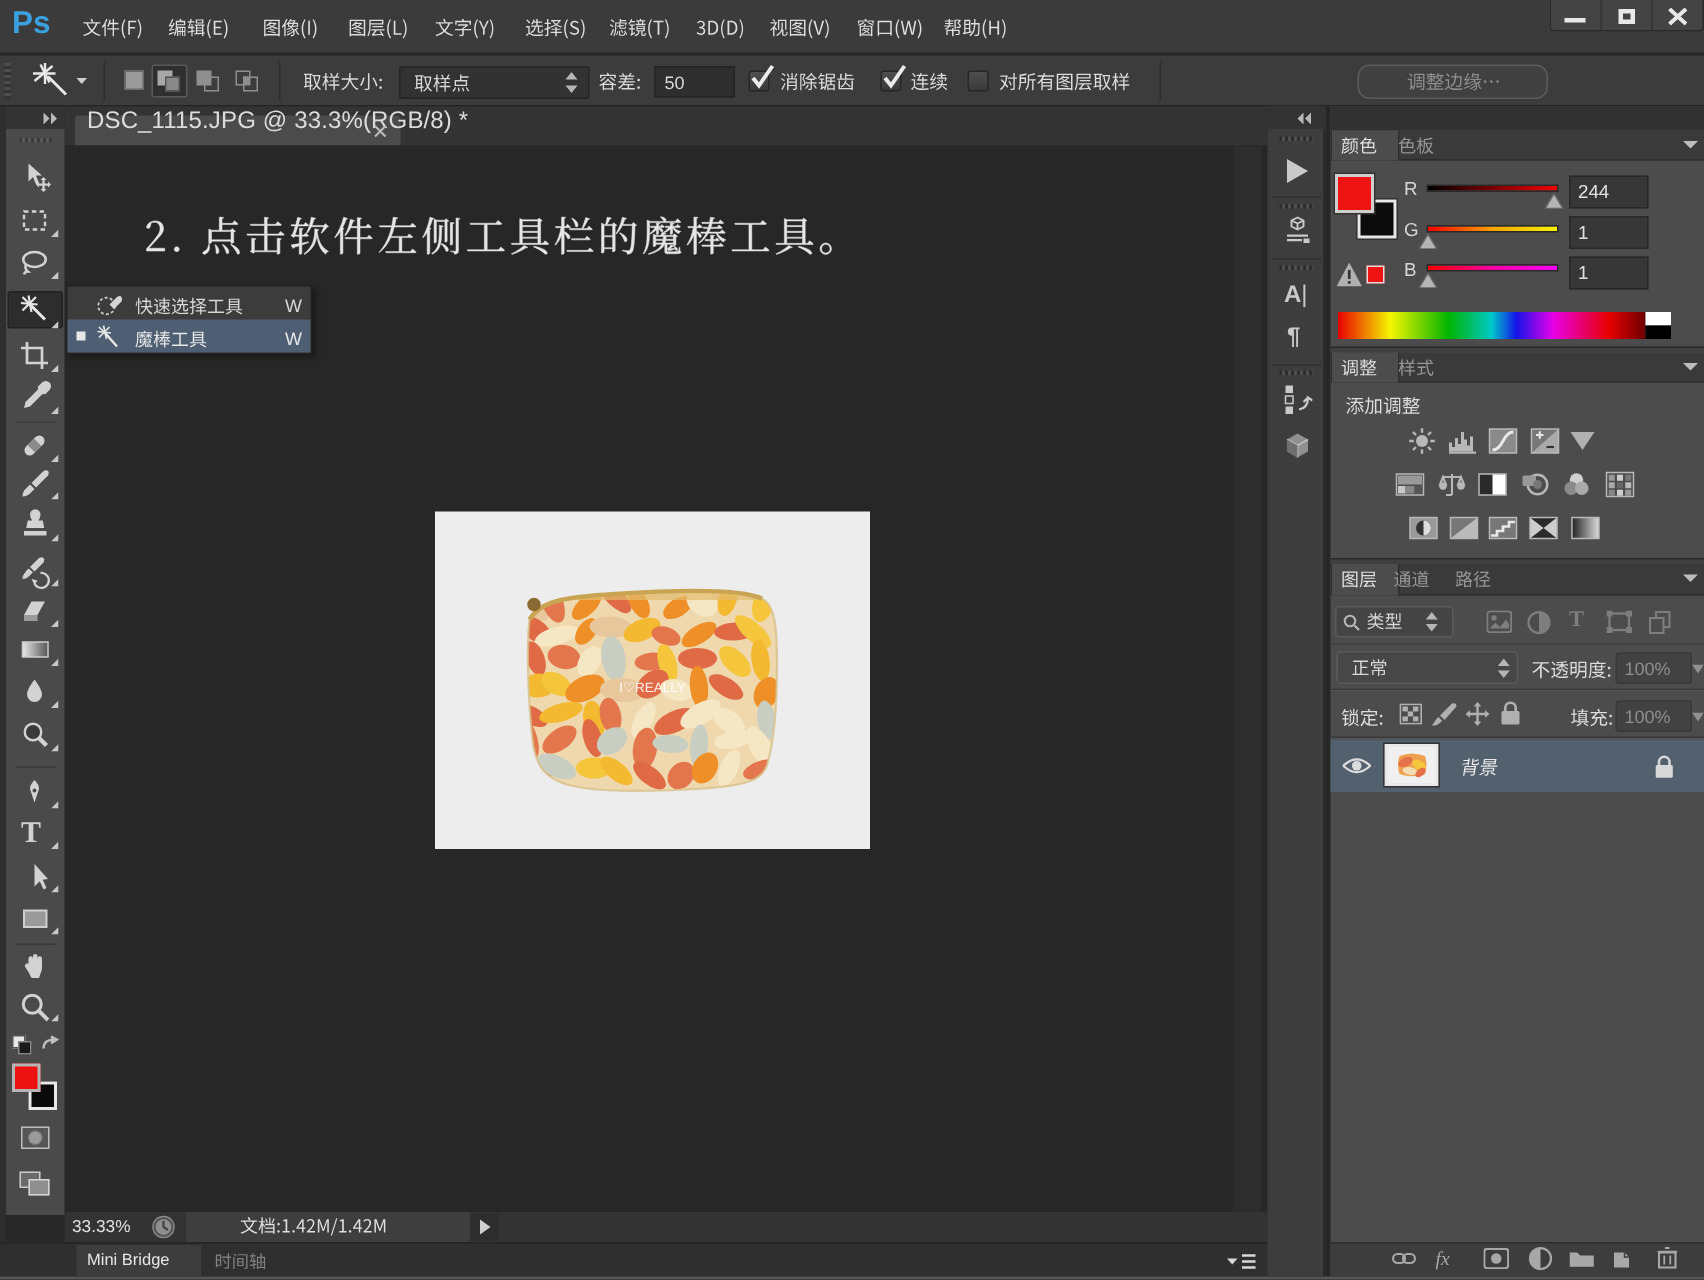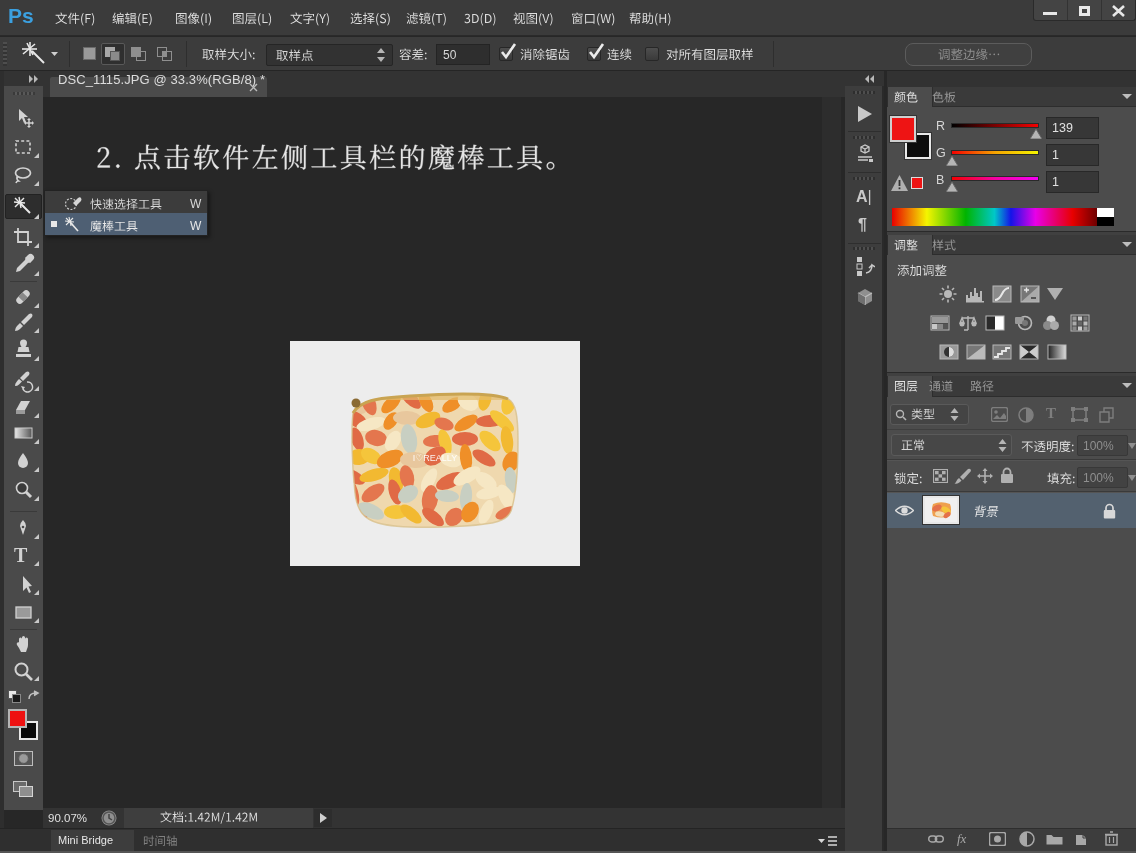--- a/index.html
+++ b/index.html
@@ -154,21 +154,21 @@
     </svg>
 <div class="abs" style="left:773px;top:41px;width:1px;height:26px;background:#2e2e2e"></div>
 <div class="abs" style="left:905px;top:43px;width:127px;height:23px;background:#404040;border:1px solid #5c5c5c;border-radius:8px"></div>
 <svg style="position:absolute;left:938px;top:45.9px;overflow:visible" width="65" height="19">
       <g transform="translate(0,13.1)">
         <path d="M1.3 -9.7C2.0 -9.1 2.8 -8.2 3.2 -7.7L3.9 -8.3C3.5 -8.9 2.6 -9.7 1.9 -10.2ZM0.5 -6.6V-5.7H2.3V-1.3C2.3 -0.7 1.9 -0.2 1.6 0.0C1.8 0.2 2.1 0.5 2.2 0.7C2.4 0.4 2.7 0.2 4.3 -1.1C4.1 -0.6 3.9 0.0 3.5 0.5C3.7 0.6 4.1 0.9 4.2 1.0C5.5 -0.7 5.6 -3.4 5.6 -5.3V-9.1H10.7V-0.1C10.7 0.1 10.6 0.1 10.5 0.1C10.3 0.1 9.7 0.1 9.0 0.1C9.2 0.3 9.3 0.7 9.3 1.0C10.2 1.0 10.8 1.0 11.1 0.8C11.4 0.7 11.6 0.4 11.6 -0.1V-9.9H4.8V-5.3C4.8 -4.1 4.8 -2.7 4.4 -1.4C4.3 -1.6 4.2 -1.9 4.1 -2.1L3.2 -1.4V-6.6ZM7.8 -8.7V-7.7H6.4V-7.0H7.8V-5.7H6.1V-5.0H10.2V-5.7H8.5V-7.0H9.9V-7.7H8.5V-8.7ZM6.4 -3.9V-0.4H7.1V-1.0H9.8V-3.9ZM7.1 -3.2H9.0V-1.7H7.1Z M15.2 -2.2V-0.1H13.1V0.7H24.4V-0.1H19.2V-1.2H22.8V-1.9H19.2V-2.9H23.6V-3.7H13.9V-2.9H18.3V-0.1H16.1V-2.2ZM13.6 -8.4V-6.2H15.4C14.8 -5.5 13.8 -4.9 13.0 -4.5C13.2 -4.4 13.4 -4.1 13.5 -3.9C14.3 -4.2 15.1 -4.9 15.7 -5.5V-4.0H16.5V-5.6C17.1 -5.3 17.8 -4.9 18.2 -4.5L18.6 -5.1C18.2 -5.4 17.5 -5.9 16.9 -6.2L16.5 -5.7V-6.2H18.6V-8.4H16.5V-9.0H18.9V-9.7H16.5V-10.5H15.7V-9.7H13.2V-9.0H15.7V-8.4ZM14.3 -7.7H15.7V-6.8H14.3ZM16.5 -7.7H17.8V-6.8H16.5ZM20.5 -8.3H22.7C22.5 -7.6 22.1 -7.0 21.7 -6.4C21.2 -7.0 20.8 -7.7 20.5 -8.3ZM20.5 -10.5C20.1 -9.2 19.5 -8.1 18.7 -7.3C18.9 -7.2 19.2 -6.8 19.3 -6.7C19.6 -6.9 19.8 -7.2 20.1 -7.6C20.3 -7.0 20.7 -6.4 21.1 -5.9C20.5 -5.3 19.7 -4.9 18.7 -4.6C18.9 -4.4 19.1 -4.0 19.2 -3.9C20.2 -4.2 21.0 -4.7 21.7 -5.3C22.3 -4.7 23.1 -4.2 24.0 -3.8C24.1 -4.1 24.4 -4.4 24.5 -4.6C23.6 -4.9 22.9 -5.3 22.3 -5.8C22.9 -6.5 23.3 -7.3 23.6 -8.3H24.4V-9.1H20.9C21.1 -9.5 21.2 -9.9 21.3 -10.3Z M26.0 -9.8C26.7 -9.2 27.6 -8.2 27.9 -7.7L28.7 -8.2C28.3 -8.8 27.4 -9.7 26.8 -10.3ZM31.9 -10.3C31.9 -9.6 31.9 -8.9 31.9 -8.3H29.3V-7.4H31.8C31.6 -5.0 30.9 -3.0 28.9 -1.8C29.2 -1.6 29.4 -1.3 29.6 -1.1C31.8 -2.5 32.5 -4.7 32.8 -7.4H35.5C35.4 -3.9 35.2 -2.5 34.9 -2.1C34.8 -2.0 34.6 -2.0 34.4 -2.0C34.1 -2.0 33.4 -2.0 32.7 -2.1C32.8 -1.8 33.0 -1.4 33.0 -1.1C33.7 -1.1 34.4 -1.0 34.8 -1.1C35.2 -1.1 35.5 -1.2 35.7 -1.5C36.1 -2.1 36.3 -3.6 36.5 -7.8C36.5 -7.9 36.5 -8.3 36.5 -8.3H32.8C32.9 -8.9 32.9 -9.6 32.9 -10.3ZM28.1 -6.3H25.5V-5.3H27.2V-1.5C26.6 -1.2 26.0 -0.6 25.3 0.1L26.0 1.0C26.6 0.2 27.2 -0.7 27.6 -0.7C27.9 -0.7 28.3 -0.2 28.8 0.2C29.7 0.7 30.8 0.9 32.4 0.9C33.7 0.9 36.0 0.8 36.9 0.7C36.9 0.4 37.0 -0.1 37.2 -0.3C35.9 -0.2 34.0 -0.1 32.5 -0.1C31.0 -0.1 29.9 -0.2 29.1 -0.7C28.6 -1.0 28.3 -1.2 28.1 -1.4Z M38.1 -0.7 38.3 0.2C39.4 -0.2 40.8 -0.8 42.1 -1.4L41.9 -2.1C40.5 -1.6 39.0 -1.0 38.1 -0.7ZM43.7 -10.5C43.5 -9.5 43.2 -8.2 42.9 -7.4H46.9L46.7 -6.5H42.1V-5.8H45.0C44.1 -5.2 43.0 -4.7 41.9 -4.3C42.1 -4.2 42.4 -3.9 42.5 -3.7C43.1 -4.0 43.8 -4.3 44.5 -4.7C44.8 -4.5 45.0 -4.2 45.1 -4.0C44.4 -3.4 43.2 -2.8 42.2 -2.5C42.4 -2.3 42.6 -2.0 42.7 -1.8C43.6 -2.2 44.7 -2.8 45.5 -3.4C45.6 -3.1 45.7 -2.9 45.8 -2.6C45.0 -1.7 43.3 -0.7 42.0 -0.3C42.2 -0.1 42.4 0.2 42.5 0.4C43.7 -0.1 45.0 -0.9 46.0 -1.8C46.1 -1.0 45.9 -0.3 45.6 -0.0C45.5 0.2 45.3 0.2 45.0 0.2C44.8 0.2 44.5 0.2 44.1 0.2C44.3 0.4 44.4 0.8 44.4 1.0C44.7 1.0 45.0 1.0 45.2 1.0C45.6 1.0 45.9 0.9 46.2 0.6C46.9 0.1 47.1 -1.6 46.5 -3.1L47.2 -3.5C47.5 -1.9 48.1 -0.4 48.9 0.4C49.1 0.2 49.4 -0.2 49.5 -0.3C48.7 -1.0 48.2 -2.3 47.9 -3.8C48.4 -4.0 48.8 -4.3 49.2 -4.6L48.6 -5.2C48.0 -4.7 47.0 -4.2 46.2 -3.8C45.9 -4.2 45.6 -4.7 45.1 -5.1C45.5 -5.3 45.8 -5.5 46.1 -5.8H49.5V-6.5H47.5C47.7 -7.5 48.0 -8.7 48.1 -9.7L47.5 -9.8L47.4 -9.7H44.4L44.6 -10.4ZM47.2 -9.0 47.0 -8.0H44.0L44.2 -9.0ZM38.3 -5.3C38.5 -5.4 38.8 -5.5 40.2 -5.6C39.7 -4.8 39.2 -4.1 39.0 -3.9C38.6 -3.4 38.4 -3.1 38.1 -3.1C38.2 -2.9 38.4 -2.4 38.4 -2.3C38.6 -2.4 39.0 -2.6 41.9 -3.4C41.8 -3.5 41.8 -3.9 41.8 -4.1L39.7 -3.6C40.6 -4.7 41.5 -6.1 42.2 -7.4L41.5 -7.8C41.2 -7.3 41.0 -6.9 40.8 -6.5L39.2 -6.3C40.0 -7.4 40.8 -8.7 41.3 -10.1L40.5 -10.4C40.0 -8.9 39.0 -7.3 38.8 -6.9C38.5 -6.4 38.2 -6.2 38.0 -6.1C38.1 -5.9 38.3 -5.5 38.3 -5.3Z M52.1 -5.6C51.6 -5.6 51.3 -5.2 51.3 -4.8C51.3 -4.3 51.6 -3.9 52.1 -3.9C52.5 -3.9 52.9 -4.3 52.9 -4.8C52.9 -5.2 52.5 -5.6 52.1 -5.6ZM56.2 -5.6C55.8 -5.6 55.4 -5.2 55.4 -4.8C55.4 -4.3 55.8 -3.9 56.2 -3.9C56.7 -3.9 57.1 -4.3 57.1 -4.8C57.1 -5.2 56.7 -5.6 56.2 -5.6ZM60.4 -5.6C60.0 -5.6 59.6 -5.2 59.6 -4.8C59.6 -4.3 60.0 -3.9 60.4 -3.9C60.9 -3.9 61.2 -4.3 61.2 -4.8C61.2 -5.2 60.9 -5.6 60.4 -5.6Z" fill="#8f8f8f"></path>
       </g>
     </svg>
 <div class="abs" style="left:43px;top:71px;width:802px;height:26px;background:#333333"></div>
 <div class="abs" style="left:50px;top:77px;width:217px;height:20px;background:#4b4b4b;border-radius:2px 2px 0 0"></div>
-<div class="abs" style="left:58px;top:72px;font-size:13px;color:#dcdcdc;letter-spacing:0.1px">DSC_1115.JPG @ 33.3%(RGB/8) *</div>
+<div class="abs" style="left:58px;top:72px;font-size:16px;color:#dcdcdc;letter-spacing:0.1px">DSC_1115.JPG @ 33.3%(RGB/8) *</div>
 <svg class="abs" style="left:249px;top:83px" width="9" height="9">
       <path d="M1 1 L8 8 M8 1 L1 8" stroke="#bdbdbd" stroke-width="1.4"></path>
     </svg>
 <div class="abs" style="left:43px;top:97px;width:802px;height:711px;background:#272727"></div>
 <div class="abs" style="left:822px;top:97px;width:19px;height:711px;background:#2d2d2d"></div>
 <div class="abs" style="left:823px;top:810px;width:18px;height:17px;background:#454545"></div>
 <svg style="position:absolute;left:96px;top:138.7px;overflow:visible" width="482" height="39">
       <g transform="translate(0,28.4)">
         <path d="M1.7 0.0H13.8V-1.9H3.2C4.9 -3.7 6.5 -5.5 7.2 -6.3C11.3 -10.5 13.0 -12.4 13.0 -14.9C13.0 -18.1 11.1 -20.1 7.5 -20.1C4.8 -20.1 2.2 -18.7 1.7 -15.9C1.9 -15.4 2.3 -15.1 2.8 -15.1C3.5 -15.1 3.9 -15.4 4.2 -16.5L4.8 -18.8C5.5 -19.1 6.2 -19.2 6.9 -19.2C9.3 -19.2 10.7 -17.7 10.7 -15.0C10.7 -12.6 9.5 -10.7 6.6 -7.3C5.3 -5.7 3.5 -3.6 1.7 -1.5Z M21.9 0.4C22.8 0.4 23.5 -0.4 23.5 -1.2C23.5 -2.2 22.8 -2.9 21.9 -2.9C20.9 -2.9 20.2 -2.2 20.2 -1.2C20.2 -0.4 20.9 0.4 21.9 0.4Z M43.0 -4.4C43.0 -2.1 41.5 -0.4 40.0 0.2C39.4 0.5 39.0 1.0 39.2 1.6C39.5 2.2 40.5 2.2 41.4 1.7C42.7 1.0 44.3 -0.9 43.5 -4.4ZM47.7 -4.3 47.3 -4.2C47.8 -2.7 48.2 -0.5 48.0 1.3C49.5 3.1 51.7 -0.6 47.7 -4.3ZM52.6 -4.4 52.2 -4.2C53.3 -2.8 54.7 -0.4 54.9 1.4C56.7 2.9 58.3 -1.2 52.6 -4.4ZM58.0 -4.5 57.7 -4.2C59.4 -2.8 61.6 -0.2 62.1 1.8C64.2 3.2 65.4 -1.5 58.0 -4.5ZM43.2 -13.9V-5.0H43.5C44.2 -5.0 45.0 -5.4 45.0 -5.6V-6.6H58.0V-5.2H58.3C58.9 -5.2 59.8 -5.6 59.8 -5.8V-12.7C60.4 -12.8 60.8 -13.0 61.0 -13.3L58.7 -15.0L57.8 -13.9H52.0V-17.7H62.0C62.3 -17.7 62.6 -17.8 62.7 -18.1C61.7 -19.0 60.3 -20.2 60.3 -20.2L59.0 -18.5H52.0V-21.6C52.7 -21.7 53.0 -22.0 53.1 -22.4L50.2 -22.7V-13.9H45.2L43.2 -14.7ZM45.0 -7.5V-13.1H58.0V-7.5Z M91.0 -13.1 89.6 -11.4H82.1V-17.1H91.0C91.3 -17.1 91.6 -17.2 91.7 -17.5C90.7 -18.4 89.1 -19.6 89.1 -19.6L87.7 -17.9H82.1V-21.5C82.7 -21.6 83.0 -21.9 83.0 -22.3L80.3 -22.6V-17.9H70.9L71.1 -17.1H80.3V-11.4H68.6L68.9 -10.6H80.3V-0.3H73.6V-7.5C74.3 -7.6 74.5 -7.9 74.6 -8.3L71.8 -8.6V-0.5C71.5 -0.3 71.1 -0.1 70.8 0.2L73.0 1.5L73.8 0.5H88.8V2.1H89.1C89.8 2.1 90.6 1.7 90.6 1.5V-7.5C91.2 -7.6 91.5 -7.9 91.6 -8.2L88.8 -8.6V-0.3H82.1V-10.6H92.8C93.2 -10.6 93.4 -10.7 93.5 -11.0C92.5 -11.9 91.0 -13.1 91.0 -13.1Z M105.0 -21.8 102.4 -22.5C102.2 -21.3 101.7 -19.5 101.2 -17.6H98.0L98.3 -16.8H100.9C100.3 -14.7 99.6 -12.6 99.0 -11.0C98.6 -10.9 98.2 -10.7 97.9 -10.6L99.7 -9.0L100.6 -9.9H103.5V-5.0C101.1 -4.6 99.2 -4.3 98.1 -4.1L99.3 -1.7C99.5 -1.8 99.7 -2.1 99.9 -2.4L103.5 -3.5V2.1H103.7C104.6 2.1 105.2 1.7 105.2 1.6V-4.1C107.0 -4.8 108.6 -5.3 109.8 -5.8L109.7 -6.2L105.2 -5.3V-9.9H109.0C109.3 -9.9 109.6 -10.0 109.7 -10.3C108.9 -11.1 107.7 -12.0 107.7 -12.0L106.6 -10.7H105.2V-14.3C105.8 -14.4 106.0 -14.7 106.1 -15.0L103.6 -15.3V-10.7H100.7C101.3 -12.4 102.0 -14.7 102.7 -16.8H109.1C109.5 -16.8 109.8 -17.0 109.8 -17.3C109.0 -18.0 107.7 -19.0 107.7 -19.0L106.5 -17.6H102.9C103.3 -19.0 103.7 -20.3 103.9 -21.3C104.6 -21.2 104.8 -21.5 105.0 -21.8ZM116.6 -14.2 113.9 -14.9C113.7 -8.7 113.1 -3.1 106.7 1.7L107.1 2.2C113.1 -1.5 114.7 -5.9 115.2 -10.4C115.9 -5.4 117.3 -0.7 121.2 2.1C121.3 1.0 121.9 0.6 122.8 0.5L122.9 0.1C117.7 -2.9 116.1 -7.7 115.5 -13.3L115.5 -13.6C116.2 -13.6 116.5 -13.9 116.6 -14.2ZM114.4 -21.9 111.5 -22.6C111.0 -18.7 109.8 -14.8 108.3 -12.2L108.8 -11.9C109.8 -13.1 110.8 -14.6 111.6 -16.3H119.9C119.4 -15.0 118.6 -13.2 118.1 -12.1L118.5 -11.9C119.6 -13.0 121.2 -14.8 122.1 -16.0C122.6 -16.0 122.9 -16.1 123.1 -16.3L121.0 -18.3L119.8 -17.1H112.0C112.5 -18.4 113.0 -19.8 113.4 -21.3C114.0 -21.3 114.3 -21.5 114.4 -21.9Z M142.2 -22.3V-16.4H138.1C138.6 -17.5 139.0 -18.6 139.4 -19.8C140.0 -19.8 140.3 -20.0 140.4 -20.3L137.6 -21.2C136.9 -17.1 135.5 -13.2 133.8 -10.6L134.2 -10.3C135.6 -11.7 136.8 -13.5 137.8 -15.6H142.2V-9.0H134.0L134.2 -8.2H142.2V2.1H142.6C143.3 2.1 144.0 1.7 144.0 1.4V-8.2H151.6C152.0 -8.2 152.3 -8.3 152.3 -8.6C151.5 -9.5 150.0 -10.6 150.0 -10.6L148.7 -9.0H144.0V-15.6H150.9C151.2 -15.6 151.5 -15.7 151.6 -16.0C150.7 -16.8 149.3 -18.0 149.3 -18.0L148.0 -16.4H144.0V-21.2C144.7 -21.4 144.9 -21.6 145.0 -22.0ZM133.1 -22.6C131.8 -17.5 129.4 -12.4 127.1 -9.1L127.5 -8.9C128.7 -10.0 129.8 -11.4 130.9 -13.1V2.1H131.2C131.8 2.1 132.6 1.6 132.6 1.5V-14.6C133.1 -14.7 133.3 -14.8 133.4 -15.1L132.3 -15.5C133.3 -17.3 134.1 -19.2 134.8 -21.2C135.4 -21.1 135.7 -21.4 135.8 -21.7Z M166.1 -22.6C165.9 -20.8 165.6 -18.8 165.2 -16.9H157.0L157.2 -16.1H165.0C163.6 -9.9 161.0 -3.7 156.6 0.7L156.9 1.0C160.5 -1.8 162.9 -5.5 164.7 -9.4L164.8 -9.0H170.1V0.3H161.1L161.4 1.1H180.8C181.1 1.1 181.4 0.9 181.5 0.6C180.5 -0.2 179.0 -1.4 179.0 -1.4L177.6 0.3H171.9V-9.0H178.5C178.9 -9.0 179.1 -9.1 179.2 -9.4C178.3 -10.3 176.8 -11.4 176.8 -11.4L175.5 -9.8H164.8C165.7 -11.9 166.4 -14.0 166.9 -16.1H180.6C181.0 -16.1 181.2 -16.2 181.3 -16.5C180.3 -17.4 178.8 -18.6 178.8 -18.6L177.5 -16.9H167.1C167.5 -18.5 167.8 -20.1 168.0 -21.6C168.9 -21.6 169.1 -21.8 169.2 -22.2Z M199.5 -16.6 196.9 -17.3C196.9 -6.9 197.0 -1.9 191.8 1.6L192.2 2.1C198.6 -1.2 198.3 -6.5 198.5 -16.1C199.1 -16.0 199.4 -16.3 199.5 -16.6ZM198.5 -5.0 198.1 -4.8C199.4 -3.6 201.0 -1.6 201.3 -0.1C203.2 1.3 204.5 -2.7 198.5 -5.0ZM193.4 -21.4V-5.4H193.6C194.4 -5.4 194.9 -5.8 194.9 -6.0V-19.8H200.6V-6.0H200.8C201.5 -6.0 202.1 -6.4 202.1 -6.5V-19.7C202.7 -19.7 203.0 -19.9 203.2 -20.1L201.3 -21.6L200.5 -20.6H195.2ZM210.6 -21.8 208.0 -22.1V-0.5C208.0 -0.1 207.8 0.1 207.4 0.1C206.9 0.1 204.4 -0.1 204.4 -0.1V0.3C205.5 0.4 206.1 0.6 206.5 0.9C206.8 1.2 207.0 1.6 207.0 2.1C209.3 1.9 209.6 1.0 209.6 -0.4V-21.1C210.3 -21.2 210.5 -21.4 210.6 -21.8ZM206.7 -18.9 204.2 -19.1V-4.0H204.5C205.1 -4.0 205.7 -4.4 205.7 -4.6V-18.2C206.4 -18.3 206.6 -18.5 206.7 -18.9ZM191.3 -15.2 190.2 -15.6C191.1 -17.4 191.8 -19.3 192.3 -21.3C192.9 -21.3 193.2 -21.5 193.3 -21.8L190.6 -22.6C189.6 -17.6 187.7 -12.4 185.7 -9.1L186.1 -8.9C187.1 -9.9 188.0 -11.2 188.8 -12.6V2.1H189.1C189.8 2.1 190.5 1.6 190.5 1.4V-14.7C191.0 -14.8 191.2 -14.9 191.3 -15.2Z M215.5 -0.9 215.8 -0.1H239.7C240.0 -0.1 240.3 -0.3 240.4 -0.6C239.4 -1.5 237.8 -2.7 237.8 -2.7L236.4 -0.9H228.8V-17.8H237.8C238.2 -17.8 238.5 -18.0 238.6 -18.3C237.6 -19.1 236.0 -20.4 236.0 -20.4L234.5 -18.6H217.4L217.6 -17.8H226.9V-0.9Z M259.9 -3.3 259.7 -2.8C263.3 -1.4 265.8 0.3 267.1 1.8C269.0 3.3 271.8 -0.9 259.9 -3.3ZM253.4 -3.8C251.7 -2.1 248.2 0.4 245.0 1.7L245.3 2.2C248.8 1.1 252.5 -0.7 254.6 -2.2C255.3 -2.1 255.7 -2.2 255.9 -2.5ZM252.2 -16.3H262.6V-13.2H252.2ZM252.2 -17.0V-20.1H262.6V-17.0ZM250.5 -20.9V-5.2H244.9L245.2 -4.4H269.1C269.5 -4.4 269.7 -4.5 269.8 -4.8C268.9 -5.7 267.3 -6.9 267.3 -6.9L266.0 -5.2H264.4V-19.8C264.9 -19.9 265.4 -20.1 265.5 -20.3L263.4 -22.0L262.3 -20.9H252.4L250.5 -21.7ZM252.2 -12.4H262.6V-9.3H252.2ZM252.2 -8.5H262.6V-5.2H252.2Z M297.2 -2.1 295.9 -0.5H281.9L282.1 0.3H298.9C299.2 0.3 299.5 0.2 299.6 -0.1C298.7 -1.0 297.2 -2.1 297.2 -2.1ZM295.3 -9.9 294.0 -8.3H285.0L285.2 -7.5H296.9C297.2 -7.5 297.5 -7.6 297.6 -7.9C296.7 -8.8 295.3 -9.9 295.3 -9.9ZM285.4 -22.1 285.1 -21.9C286.2 -20.5 287.6 -18.3 287.7 -16.4C289.5 -15.0 291.0 -19.1 285.4 -22.1ZM296.6 -16.6 295.3 -15.0H292.6C293.8 -16.7 295.1 -19.0 296.1 -21.0C296.7 -21.0 297.0 -21.2 297.1 -21.5L294.5 -22.4C293.7 -19.9 292.7 -17.0 291.9 -15.0H283.6L283.8 -14.2H298.2C298.6 -14.2 298.9 -14.3 298.9 -14.6C298.0 -15.4 296.6 -16.6 296.6 -16.6ZM282.3 -17.9 281.1 -16.4H280.1V-21.7C280.8 -21.8 281.0 -22.1 281.1 -22.5L278.4 -22.7V-16.4H274.3L274.5 -15.6H278.0C277.3 -11.5 276.0 -7.4 274.0 -4.3L274.4 -3.9C276.1 -5.9 277.5 -8.2 278.4 -10.7V2.2H278.8C279.4 2.2 280.1 1.7 280.1 1.5V-12.3C281.1 -11.1 282.1 -9.6 282.4 -8.4C284.2 -7.2 285.6 -10.6 280.1 -13.0V-15.6H283.7C284.1 -15.6 284.3 -15.7 284.4 -16.0C283.6 -16.8 282.3 -17.9 282.3 -17.9Z M317.3 -12.3 317.0 -12.1C318.4 -10.7 320.0 -8.3 320.3 -6.5C322.3 -5.0 323.8 -9.4 317.3 -12.3ZM311.6 -22.0 308.8 -22.6C308.5 -21.2 308.1 -19.2 307.7 -17.8H306.8L305.0 -18.7V1.3H305.3C306.1 1.3 306.7 0.9 306.7 0.6V-1.6H312.4V0.5H312.6C313.2 0.5 314.0 0.0 314.1 -0.2V-16.7C314.6 -16.8 315.1 -17.0 315.2 -17.3L313.1 -18.9L312.1 -17.8H308.7C309.3 -18.9 310.1 -20.3 310.6 -21.4C311.1 -21.4 311.5 -21.6 311.6 -22.0ZM312.4 -17.0V-10.3H306.7V-17.0ZM306.7 -9.5H312.4V-2.3H306.7ZM321.7 -21.8 318.9 -22.6C318.0 -18.4 316.3 -14.3 314.6 -11.6L314.9 -11.4C316.4 -12.9 317.8 -14.8 318.9 -17.1H325.5C325.3 -7.8 324.9 -1.7 323.9 -0.7C323.6 -0.4 323.4 -0.3 322.8 -0.3C322.2 -0.3 320.3 -0.5 319.0 -0.6L319.0 -0.1C320.1 0.1 321.3 0.4 321.7 0.7C322.1 1.0 322.2 1.5 322.2 2.1C323.5 2.1 324.6 1.7 325.3 0.8C326.6 -0.8 327.1 -6.8 327.3 -16.8C327.9 -16.9 328.2 -17.0 328.4 -17.3L326.3 -19.1L325.2 -17.8H319.3C319.8 -18.9 320.2 -20.1 320.6 -21.2C321.2 -21.2 321.6 -21.5 321.7 -21.8Z M353.6 -3.2 353.3 -3.0C353.6 -2.7 353.8 -2.3 354.1 -1.9C352.8 -1.8 351.5 -1.7 350.5 -1.6C351.1 -2.0 351.6 -2.5 352.1 -2.9C352.7 -2.8 353.0 -3.1 353.1 -3.3L351.2 -4.2C350.9 -3.6 350.1 -2.2 349.4 -1.9C349.3 -1.9 348.9 -1.8 348.9 -1.8L349.8 -0.1C349.9 -0.1 350.0 -0.2 350.2 -0.4C351.7 -0.7 353.3 -1.1 354.3 -1.4C354.4 -1.1 354.5 -0.8 354.5 -0.5C355.6 0.5 356.8 -1.8 353.6 -3.2ZM341.2 -3.6V-4.6H345.2C344.1 -2.2 341.7 -0.1 336.3 1.7L336.5 2.2C343.0 0.4 345.8 -1.9 347.0 -4.6H347.2V0.2C347.2 1.4 347.6 1.8 349.7 1.8H352.8C357.3 1.8 358.0 1.5 358.0 0.8C358.0 0.4 357.8 0.2 357.3 0.1L357.2 -2.6H356.9C356.6 -1.4 356.4 -0.4 356.2 0.0C356.1 0.2 356.0 0.3 355.6 0.3C355.3 0.3 354.1 0.4 352.9 0.4H349.9C348.9 0.4 348.7 0.2 348.7 -0.1V-4.6H352.9V-3.6H353.2C353.7 -3.6 354.6 -4.1 354.6 -4.3V-9.4C355.0 -9.5 355.5 -9.7 355.7 -9.9L353.6 -11.5L352.7 -10.5H345.9L347.0 -11.3C347.5 -11.2 347.9 -11.3 348.1 -11.7L345.5 -12.6L344.6 -10.5H341.3L339.5 -11.3V-3.1H339.8C340.5 -3.1 341.2 -3.5 341.2 -3.6ZM346.1 -7.9H341.2V-9.7H346.2C346.2 -9.0 346.2 -8.5 346.1 -7.9ZM346.0 -7.1C345.9 -6.5 345.7 -5.9 345.6 -5.4H341.2V-7.1ZM347.9 -7.9C348.0 -8.5 348.1 -9.0 348.1 -9.7H352.9V-7.9ZM347.8 -7.1H352.9V-5.4H347.4C347.6 -5.9 347.7 -6.5 347.8 -7.1ZM355.7 -17.8 354.8 -16.6H352.4V-17.8C353.0 -17.8 353.3 -18.1 353.4 -18.5L350.9 -18.8V-16.6H347.4L347.6 -15.8H349.8C349.0 -14.6 347.9 -13.5 346.4 -12.7L346.7 -12.2C348.4 -12.9 349.8 -13.7 350.9 -14.8V-11.2H351.2C351.7 -11.2 352.4 -11.5 352.4 -11.7V-15.6C353.4 -13.7 354.8 -12.3 356.5 -11.6C356.7 -12.3 357.1 -12.8 357.8 -12.9L357.8 -13.2C356.1 -13.6 354.2 -14.5 353.0 -15.8H357.0C357.3 -15.8 357.5 -15.9 357.6 -16.2C356.9 -16.9 355.7 -17.8 355.7 -17.8ZM355.6 -21.5 354.3 -19.8H347.5C348.5 -20.2 348.5 -22.4 344.5 -22.9L344.3 -22.7C345.1 -22.0 346.1 -20.9 346.5 -20.0L346.7 -19.8H337.4L335.4 -20.7V-12.6C335.4 -7.6 335.2 -2.4 332.8 1.7L333.2 2.0C336.5 -1.8 337.0 -7.1 337.0 -11.4L337.2 -11.2C338.9 -12.0 340.4 -13.1 341.6 -14.4V-11.0H341.9C342.4 -11.0 343.0 -11.4 343.0 -11.6V-15.0C343.7 -14.4 344.3 -13.6 344.6 -13.0C346.2 -12.1 347.2 -14.9 343.0 -15.5V-15.8H346.2C346.6 -15.8 346.9 -15.9 346.9 -16.2C346.3 -16.9 345.2 -17.7 345.2 -17.7L344.3 -16.6H343.0V-17.8C343.7 -18.0 343.9 -18.2 344.0 -18.6L341.6 -18.8V-16.6H337.5L337.7 -15.8H340.8C339.9 -14.2 338.6 -12.8 337.0 -11.7V-12.6V-19.0H357.3C357.6 -19.0 357.8 -19.2 357.9 -19.5C357.1 -20.3 355.6 -21.5 355.6 -21.5Z M381.8 -8.8 380.9 -7.7H379.5V-9.7C380.1 -9.8 380.3 -10.1 380.4 -10.4L377.8 -10.7V-7.7H374.0L374.2 -6.9H377.8V-4.0H371.9L372.1 -3.2H377.8V2.0H378.2C378.8 2.0 379.5 1.6 379.5 1.4V-3.2H385.7C386.1 -3.2 386.3 -3.3 386.4 -3.6C385.6 -4.3 384.4 -5.3 384.4 -5.3L383.3 -4.0H379.5V-6.9H382.9C383.2 -6.9 383.5 -7.0 383.6 -7.3C382.9 -8.0 381.8 -8.8 381.8 -8.8ZM384.2 -20.8 383.0 -19.2H378.9C379.1 -20.0 379.3 -20.8 379.4 -21.5C380.1 -21.6 380.4 -21.8 380.5 -22.1L377.6 -22.6C377.4 -21.5 377.3 -20.4 377.1 -19.2H371.8L372.0 -18.4H376.9C376.7 -17.6 376.5 -16.7 376.3 -15.9H372.8L373.0 -15.1H376.0C375.7 -14.3 375.4 -13.5 375.0 -12.7H371.2L371.4 -11.9H374.7C373.5 -9.4 371.9 -7.2 369.8 -5.5L370.0 -5.2C372.8 -6.9 374.8 -9.3 376.2 -11.9H381.5C382.1 -10.2 383.5 -7.5 386.4 -6.0C386.5 -6.9 386.9 -7.1 387.7 -7.2L387.8 -7.6C384.8 -8.7 383.1 -10.5 382.2 -11.9H386.8C387.2 -11.9 387.5 -12.0 387.5 -12.3C386.7 -13.1 385.3 -14.2 385.3 -14.2L384.1 -12.7H376.6C377.0 -13.5 377.4 -14.3 377.7 -15.1H384.8C385.1 -15.1 385.4 -15.3 385.5 -15.6C384.6 -16.4 383.3 -17.4 383.3 -17.4L382.1 -15.9H378.0C378.3 -16.8 378.5 -17.6 378.7 -18.4H385.8C386.1 -18.4 386.4 -18.5 386.5 -18.8C385.6 -19.7 384.2 -20.8 384.2 -20.8ZM370.2 -17.8 369.1 -16.4H368.3V-21.7C369.0 -21.8 369.2 -22.1 369.3 -22.5L366.6 -22.7V-16.4H362.5L362.8 -15.6H366.2C365.5 -11.5 364.1 -7.4 362.0 -4.3L362.4 -3.9C364.2 -5.9 365.6 -8.2 366.6 -10.8V2.2H367.0C367.6 2.2 368.3 1.7 368.3 1.5V-12.6C369.1 -11.6 369.9 -10.3 370.2 -9.3C371.7 -8.2 373.0 -11.3 368.3 -13.3V-15.6H371.7C372.0 -15.6 372.3 -15.7 372.4 -16.0C371.6 -16.8 370.2 -17.8 370.2 -17.8Z M391.9 -0.9 392.2 -0.1H416.1C416.4 -0.1 416.7 -0.3 416.8 -0.6C415.8 -1.5 414.2 -2.7 414.2 -2.7L412.8 -0.9H405.2V-17.8H414.2C414.6 -17.8 414.9 -18.0 415.0 -18.3C414.0 -19.1 412.4 -20.4 412.4 -20.4L410.9 -18.6H393.8L394.0 -17.8H403.3V-0.9Z M436.3 -3.3 436.1 -2.8C439.7 -1.4 442.2 0.3 443.5 1.8C445.4 3.3 448.2 -0.9 436.3 -3.3ZM429.8 -3.8C428.1 -2.1 424.6 0.4 421.4 1.7L421.7 2.2C425.2 1.1 428.9 -0.7 431.0 -2.2C431.7 -2.1 432.1 -2.2 432.3 -2.5ZM428.5 -16.3H439.0V-13.2H428.5ZM428.5 -17.0V-20.1H439.0V-17.0ZM426.9 -20.9V-5.2H421.3L421.6 -4.4H445.5C445.9 -4.4 446.1 -4.5 446.2 -4.8C445.3 -5.7 443.7 -6.9 443.7 -6.9L442.4 -5.2H440.8V-19.8C441.3 -19.9 441.8 -20.1 441.9 -20.3L439.8 -22.0L438.7 -20.9H428.8L426.9 -21.7ZM428.5 -12.4H439.0V-9.3H428.5ZM428.5 -8.5H439.0V-5.2H428.5Z M454.5 2.2C456.6 2.2 458.3 0.5 458.3 -1.6C458.3 -3.7 456.6 -5.4 454.5 -5.4C452.5 -5.4 450.7 -3.7 450.7 -1.6C450.7 0.5 452.5 2.2 454.5 2.2ZM454.5 1.3C452.9 1.3 451.7 0.0 451.7 -1.6C451.7 -3.2 452.9 -4.5 454.5 -4.5C456.1 -4.5 457.4 -3.2 457.4 -1.6C457.4 0.0 456.1 1.3 454.5 1.3Z" fill="#e6e6e6" stroke="#e6e6e6" stroke-width="0.35"></path>
       </g>
@@ -246,21 +246,21 @@
         <ellipse cx="196" cy="171" rx="13" ry="6" fill="#f6e7c4" transform="rotate(-67 196 171)"></ellipse>
         <ellipse cx="218" cy="172" rx="13" ry="6" fill="#e4764e" transform="rotate(-17 218 172)"></ellipse>
         <rect x="55" y="50" width="180" height="9" fill="#e3bc6d" opacity="0.7"></rect>
       </g>
       <path d="M63 72 C70 60 85 57 120 55 C165 52 205 52 218 58 C226 62 228 75 228 100 C228 130 226 155 221 170 C217 180 205 183 175 185 C140 187 105 187 88 182 C74 178 67 170 65 152 C62 125 61 90 63 72 Z" fill="none" stroke="#d8c08c" stroke-width="1.5" opacity="0.8"></path>
       <path d="M63 72 C70 60 85 57 120 55 C165 52 205 52 218 58" fill="none" stroke="#c9a452" stroke-width="3"></path>
       <circle cx="66" cy="62" r="4.5" fill="#8a6a33"></circle>
       <text x="145" y="120" font-size="9" fill="#ffffff" opacity="0.9" text-anchor="middle" font-family="Liberation Sans">I♡REALLY</text>
     </svg>
 <div class="abs" style="left:43px;top:808px;width:802px;height:20px;background:#333333"></div>
-<div class="abs" style="left:48px;top:812px;font-size:11.5px;color:#e0e0e0">90.07%</div>
+<div class="abs" style="left:48px;top:812px;font-size:11.5px;color:#e0e0e0">33.33%</div>
 <svg class="abs" style="left:101px;top:810px" width="16" height="16">
       <circle cx="8" cy="8" r="7.5" fill="#8f8f8f"></circle>
       <circle cx="8" cy="8" r="6" fill="none" stroke="#555" stroke-width="1.5"></circle>
       <path d="M8 4 V8 L11 10" stroke="#444" stroke-width="1.5" fill="none"></path>
     </svg>
 <div class="abs" style="left:124px;top:808px;width:189px;height:20px;background:#3e3e3e"></div>
 <svg style="position:absolute;left:160px;top:809.4px;overflow:visible" width="101" height="18">
       <g transform="translate(0,12.6)">
         <path d="M5.1 -9.9C5.4 -9.3 5.8 -8.5 6.0 -8.0L7.0 -8.3C6.8 -8.8 6.4 -9.6 6.0 -10.2ZM0.6 -8.0V-7.1H2.5C3.2 -5.3 4.1 -3.7 5.4 -2.4C4.0 -1.3 2.4 -0.5 0.4 0.1C0.6 0.3 0.9 0.7 1.0 0.9C3.0 0.3 4.7 -0.6 6.0 -1.8C7.4 -0.6 9.0 0.3 11.0 0.9C11.1 0.6 11.4 0.2 11.6 0.0C9.7 -0.4 8.1 -1.3 6.7 -2.4C7.9 -3.6 8.9 -5.2 9.6 -7.1H11.4V-8.0ZM6.0 -3.0C4.9 -4.2 4.0 -5.5 3.4 -7.1H8.5C7.9 -5.5 7.1 -4.1 6.0 -3.0Z M22.2 -9.3C22.0 -8.4 21.5 -7.2 21.0 -6.4L21.8 -6.2C22.2 -6.9 22.7 -8.1 23.1 -9.1ZM16.8 -9.0C17.2 -8.1 17.6 -7.0 17.8 -6.3L18.6 -6.6C18.4 -7.3 17.9 -8.4 17.5 -9.3ZM14.3 -10.1V-7.5H12.6V-6.7H14.2C13.8 -5.0 13.1 -3.1 12.3 -2.1C12.5 -1.9 12.7 -1.5 12.8 -1.3C13.4 -2.1 13.9 -3.4 14.3 -4.8V0.9H15.2V-5.1C15.5 -4.5 16.0 -3.7 16.2 -3.3L16.7 -4.0C16.5 -4.4 15.5 -5.8 15.2 -6.2V-6.7H16.7V-7.5H15.2V-10.1ZM16.4 -0.8V0.1H22.1V0.9H23.0V-5.7H20.3V-10.0H19.5V-5.7H16.7V-4.8H22.1V-3.2H16.8V-2.4H22.1V-0.8Z M25.7 -4.7C26.1 -4.7 26.5 -5.0 26.5 -5.5C26.5 -6.0 26.1 -6.4 25.7 -6.4C25.2 -6.4 24.9 -6.0 24.9 -5.5C24.9 -5.0 25.2 -4.7 25.7 -4.7ZM25.7 0.2C26.1 0.2 26.5 -0.2 26.5 -0.7C26.5 -1.2 26.1 -1.5 25.7 -1.5C25.2 -1.5 24.9 -1.2 24.9 -0.7C24.9 -0.2 25.2 0.2 25.7 0.2Z M28.4 0.0H33.2V-0.9H31.5V-8.8H30.6C30.1 -8.5 29.6 -8.3 28.8 -8.2V-7.5H30.4V-0.9H28.4Z M35.7 0.2C36.1 0.2 36.5 -0.2 36.5 -0.7C36.5 -1.2 36.1 -1.5 35.7 -1.5C35.2 -1.5 34.9 -1.2 34.9 -0.7C34.9 -0.2 35.2 0.2 35.7 0.2Z M41.4 0.0H42.4V-2.4H43.6V-3.3H42.4V-8.8H41.2L37.6 -3.1V-2.4H41.4ZM41.4 -3.3H38.7L40.7 -6.3C41.0 -6.7 41.2 -7.2 41.4 -7.6H41.5C41.4 -7.2 41.4 -6.4 41.4 -6.0Z M44.5 0.0H50.1V-0.9H47.6C47.2 -0.9 46.6 -0.9 46.2 -0.9C48.2 -2.8 49.6 -4.6 49.6 -6.4C49.6 -7.9 48.6 -9.0 47.1 -9.0C45.9 -9.0 45.2 -8.4 44.5 -7.7L45.1 -7.0C45.6 -7.6 46.2 -8.1 46.9 -8.1C48.0 -8.1 48.6 -7.3 48.6 -6.3C48.6 -4.8 47.3 -3.1 44.5 -0.6Z M51.9 0.0H52.9V-4.9C52.9 -5.6 52.8 -6.7 52.7 -7.5H52.8L53.5 -5.5L55.1 -0.9H55.9L57.5 -5.5L58.2 -7.5H58.3C58.2 -6.7 58.2 -5.6 58.2 -4.9V0.0H59.2V-8.8H57.9L56.2 -4.1C56.0 -3.5 55.8 -2.9 55.6 -2.3H55.5C55.3 -2.9 55.1 -3.5 54.9 -4.1L53.2 -8.8H51.9Z M60.5 2.1H61.3L64.9 -9.5H64.1Z M66.2 0.0H71.0V-0.9H69.2V-8.8H68.4C67.9 -8.5 67.3 -8.3 66.6 -8.2V-7.5H68.1V-0.9H66.2Z M73.4 0.2C73.9 0.2 74.2 -0.2 74.2 -0.7C74.2 -1.2 73.9 -1.5 73.4 -1.5C73.0 -1.5 72.6 -1.2 72.6 -0.7C72.6 -0.2 73.0 0.2 73.4 0.2Z M79.2 0.0H80.2V-2.4H81.4V-3.3H80.2V-8.8H79.0L75.3 -3.1V-2.4H79.2ZM79.2 -3.3H76.5L78.5 -6.3C78.7 -6.7 79.0 -7.2 79.2 -7.6H79.2C79.2 -7.2 79.2 -6.4 79.2 -6.0Z M82.3 0.0H87.8V-0.9H85.4C84.9 -0.9 84.4 -0.9 83.9 -0.9C86.0 -2.8 87.4 -4.6 87.4 -6.4C87.4 -7.9 86.4 -9.0 84.8 -9.0C83.7 -9.0 82.9 -8.4 82.2 -7.7L82.9 -7.0C83.4 -7.6 84.0 -8.1 84.7 -8.1C85.8 -8.1 86.3 -7.3 86.3 -6.3C86.3 -4.8 85.0 -3.1 82.3 -0.6Z M89.6 0.0H90.6V-4.9C90.6 -5.6 90.6 -6.7 90.5 -7.5H90.5L91.2 -5.5L92.9 -0.9H93.6L95.3 -5.5L96.0 -7.5H96.1C96.0 -6.7 95.9 -5.6 95.9 -4.9V0.0H96.9V-8.8H95.6L93.9 -4.1C93.7 -3.5 93.6 -2.9 93.3 -2.3H93.3C93.1 -2.9 92.9 -3.5 92.6 -4.1L91.0 -8.8H89.6Z" fill="#e0e0e0"></path>
       </g>
@@ -541,21 +541,21 @@
       <path d="M0 1 l5 5 5-5 z" fill="#bdbdbd"></path>
     </svg>
 <div class="abs" style="left:905px;top:133px;width:26px;height:26px;background:#0c0c0c;border:2px solid #e8e8e8;box-shadow:0 0 0 1px #333"></div>
 <div class="abs" style="left:890px;top:116px;width:26px;height:26px;background:#ee1414;border:2px solid #cfcfcf;box-shadow:0 0 0 1px #333"></div>
 <div class="abs" style="left:936px;top:119px;font-size:12.5px;color:#d6d6d6">R</div>
 <div class="abs" style="left:951px;top:123px;width:88px;height:5px;background:linear-gradient(90deg,#000,#f40101);border:1px solid #2a2a2a"></div>
 <svg class="abs" style="left:1030px;top:129px" width="12" height="10">
       <path d="M6 0 L12 10 H0 Z" fill="#b5b5b5" stroke="#666"></path>
     </svg>
 <div class="abs" style="left:1046px;top:117px;width:53px;height:22px;background:#373737;border:1px solid #282828"></div>
-<div class="abs" style="left:1052px;top:121px;font-size:12.5px;color:#e0e0e0">139</div>
+<div class="abs" style="left:1052px;top:121px;font-size:12.5px;color:#e0e0e0">244</div>
 <div class="abs" style="left:936px;top:146px;font-size:12.5px;color:#d6d6d6">G</div>
 <div class="abs" style="left:951px;top:150px;width:88px;height:5px;background:linear-gradient(90deg,#f40101,#f4a301,#f4f401);border:1px solid #2a2a2a"></div>
 <svg class="abs" style="left:946px;top:156px" width="12" height="10">
       <path d="M6 0 L12 10 H0 Z" fill="#b5b5b5" stroke="#666"></path>
     </svg>
 <div class="abs" style="left:1046px;top:144px;width:53px;height:22px;background:#373737;border:1px solid #282828"></div>
 <div class="abs" style="left:1052px;top:148px;font-size:12.5px;color:#e0e0e0">1</div>
 <div class="abs" style="left:936px;top:173px;font-size:12.5px;color:#d6d6d6">B</div>
 <div class="abs" style="left:951px;top:176px;width:88px;height:5px;background:linear-gradient(90deg,#f40101,#f401a3,#f401f4);border:1px solid #2a2a2a"></div>
 <svg class="abs" style="left:946px;top:182px" width="12" height="10">

